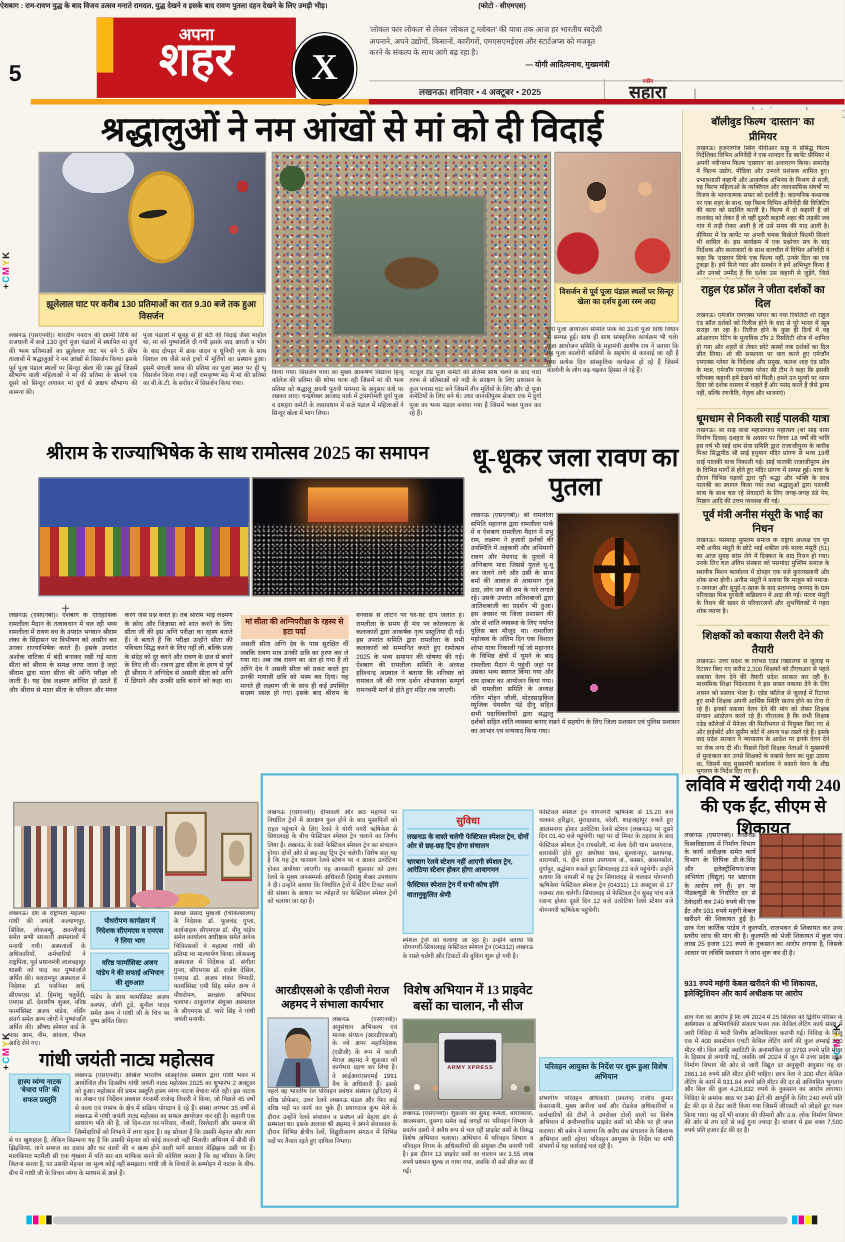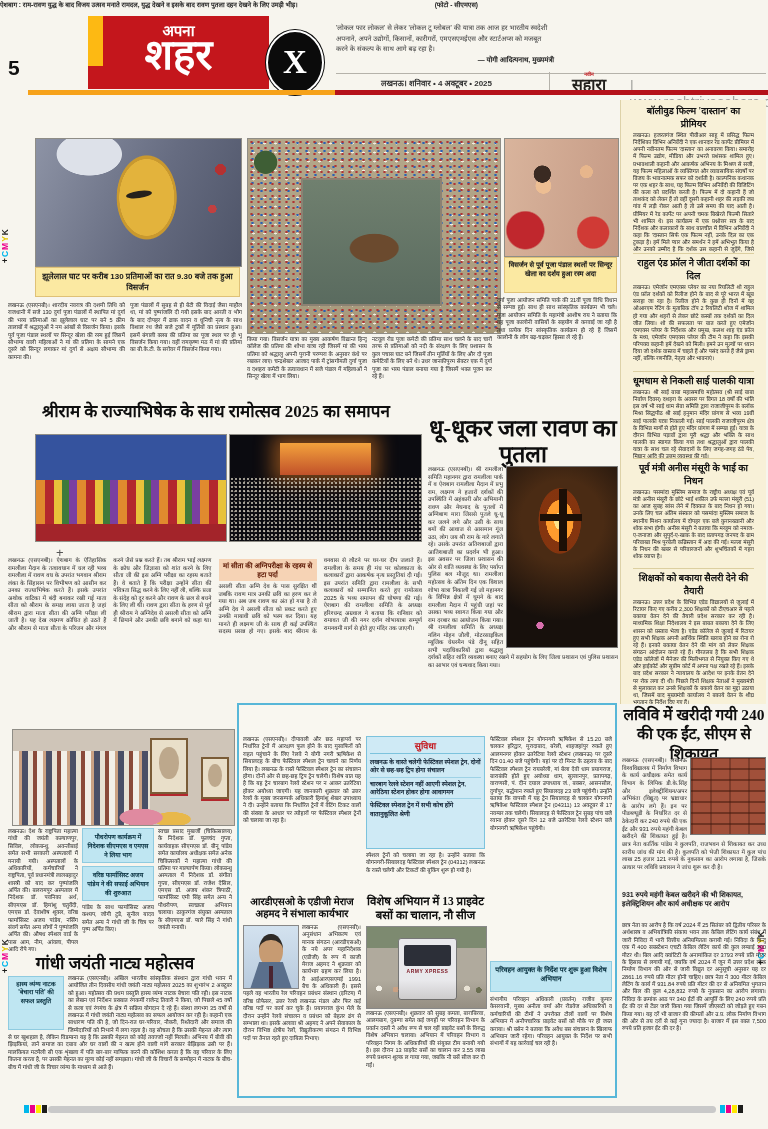--- a/index.html
+++ b/index.html
@@ -57,21 +57,21 @@
   #lead-c2{left:130px;top:302px;width:112px;height:93px;}
   #lead-c3{left:247px;top:336px;width:120px;height:59px;}
   #lead-c4{left:372px;top:336px;width:120px;height:59px;}
   #lead-c5{left:497px;top:297px;width:120px;height:98px;}
   
   #rail{left:620px;top:100px;width:146px;height:604px;background:#f8f1d8;border-left:1px solid #ddd2a8;box-sizing:border-box;padding:2px 12px;overflow:hidden;}
   .rail-t{font-family:"Liberation Serif",serif;font-weight:700;font-size:9.5px;color:#111;text-align:center;margin:2px 0 2px;}
   .rail-b{font-size:5.5px;line-height:1.3;text-align:justify;color:#222;overflow:hidden;border-bottom:1px solid #dccfa0;padding-bottom:3px;margin-bottom:2px;}
   
   #ram-hl{left:8px;top:399px;width:416px;font-size:17px;white-space:nowrap;overflow:hidden;}
-  #dhu-hl{left:428px;top:416px;width:190px;font-size:23px;line-height:1.15;}
+  #dhu-hl{left:428px;top:404px;width:190px;font-size:23px;line-height:1.15;}
   #ram-photo1{left:35px;top:434px;width:190px;height:106px;background:
     repeating-linear-gradient(90deg,#e08a2e 0 9px,#b3272d 9px 18px,#e8c23a 18px 26px,#3f7a3a 26px 33px,#7a3fa0 33px 41px) ,#35539e;background-size:100% 52%;background-position:0 78%;background-repeat:no-repeat;}
   #ram-photo1:before{content:"";position:absolute;inset:0;background:linear-gradient(#35539e 0 42%,transparent 42%);}
   #ram-photo1:after{content:"";position:absolute;left:0;right:0;bottom:0;height:16%;background:#a3242a;}
   #ram-photo2{left:229px;top:434px;width:191px;height:106px;background:#0b0b10;}
   #ram-photo2:before{content:"";position:absolute;left:26%;right:26%;top:8%;height:30%;background:linear-gradient(#f3a23c,#c1512a);box-shadow:0 0 18px 8px rgba(255,140,40,.45);}
   #ram-photo2:after{content:"";position:absolute;left:0;right:0;top:40%;bottom:0;background:
     radial-gradient(rgba(232,226,210,.85) .6px,transparent 1.1px),radial-gradient(rgba(200,190,170,.6) .6px,transparent 1.1px);background-size:4px 4px,5px 5px;background-position:0 0,2px 2px;}
   #ram-cap{left:35px;top:543px;width:478px;font-size:6.5px;font-weight:700;color:#222;display:flex;justify-content:space-between;}
   #ram-body{left:8px;top:557px;width:414px;height:147px;font-size:5.8px;line-height:1.3;text-align:justify;color:#1d1d1d;column-count:4;column-gap:7px;overflow:hidden;position:absolute;}
@@ -167,20 +167,21 @@
   </div>
   <div id="headrule" class="abs"></div>
   <div id="dateline" class="abs">लखनऊ। शनिवार •  4 अक्टूबर •  2025</div>
   <div id="brand" class="abs">
     <span class="pre">नवीन</span>
     <span class="nm">सहारा</span>
   </div>
   <div id="website" class="abs">| www.rashtriyasahara.com |</div>
   <div id="toprule" class="abs"></div>
 
+  <div id="lead-hl" class="hl">श्रद्धालुओं ने नम आंखों से मां को दी विदाई</div>
   <div id="lead-photo1" class="ph"></div>
   <div id="lead-cap1" class="ycap">झूलेलाल घाट पर करीब 130 प्रतिमाओं का रात 9.30 बजे तक हुआ विसर्जन</div>
   <div id="lead-photo2" class="ph"></div>
   <div id="lead-photo3" class="ph"></div>
   <div id="lead-cap3" class="ycap">विसर्जन से पूर्व पूजा पंडाल स्थलों पर सिन्दूर खेला का दर्शय हुआ रस्म अदा</div>
   <div id="lead-c1" class="bd">लखनऊ (एसएनबी)। शारदीय नवरात्र की दशमी तिथि को राजधानी में सजे 130 दुर्गा पूजा पंडालों में स्थापित मां दुर्गा की भव्य प्रतिमाओं का झूलेलाल घाट पर बने 5 क्रीम तालाबों में श्रद्धालुओं ने नम आंखों से विसर्जन किया। इसके पूर्व पूजा पंडाल स्थलों पर सिन्दूर खेला की रस्म हुई जिसमें सौभाग्य वाली महिलाओं ने मां की प्रतिमा के सामने एक दूसरे को सिन्दूर लगाकर मां दुर्गा से अक्षय सौभाग्य की कामना की।</div>
   <div id="lead-c2" class="bd">पूजा पंडालों में सुबह से ही बेटी की विदाई जैसा माहौल था, मां को पुष्पांजलि दी गयी इसके बाद आरती व भोग के बाद दोपहर में ढाक वादन व धुनिची नृत्य के साथ विशाल रथ जैसे सजे ट्रकों में मूर्तियों का प्रस्थान हुआ। इसमें बंगाली क्लब की प्रतिमा का पूजा स्थल पर ही भू विसर्जन किया गया। वहीं रामकृष्ण मठ में मां की प्रतिमा का बी.के.टी. के सरोवर में विसर्जन किया गया।</div>
   <div id="lead-c3" class="bd">किया गया। विसर्जन यात्रा का मुख्य आकर्षण विद्यान्त हिन्दू कॉलेज की प्रतिमा की शोभा यात्रा रही जिसमें मां की भव्य प्रतिमा को श्रद्धालु अपनी पुरानी परम्परा के अनुसार कंधे पर रखकर लाए। चन्द्रशेखर आजाद पार्क में ट्रांसगोमती दुर्गा पूजा व दशहरा कमेटी के तत्वावधान में सजे पंडाल में महिलाओं ने सिन्दूर खेला में भाग लिया।</div>
   <div id="lead-c4" class="bd">नटवूल रोड पूजा कमेटी की प्रतिमा साथ चलने के बाद चारों तरफ से प्रतिमाओं को नदी के संरक्षण के लिए प्रशासन के कुल पचास घाट बने जिसमें तीन मूर्तियों के लिए और दो पूजा कमेटियों के लिए बने थे। उधर जानकीपुरम सेक्टर एक में दुर्गा पूजा का भव्य पंडाल बनाया गया है जिसमें भक्त पूजन कर रहे हैं।</div>
   <div id="lead-c5" class="bd">दुर्गा पूजा आयोजन समिति पार्क की 31वीं पूजा विधि विधान से सम्पन्न हुई। साथ ही साथ सांस्कृतिक कार्यक्रम भी चले। पूजा आयोजन समिति के महामंत्री आशीष राय ने बताया कि यह पूजा कालोनी वासियों के सहयोग से करवाई जा रही है तथा प्रत्येक दिन सांस्कृतिक कार्यक्रम हो रहे हैं जिसमें कालोनी के लोग बढ़-चढ़कर हिस्सा ले रहे हैं।</div>

